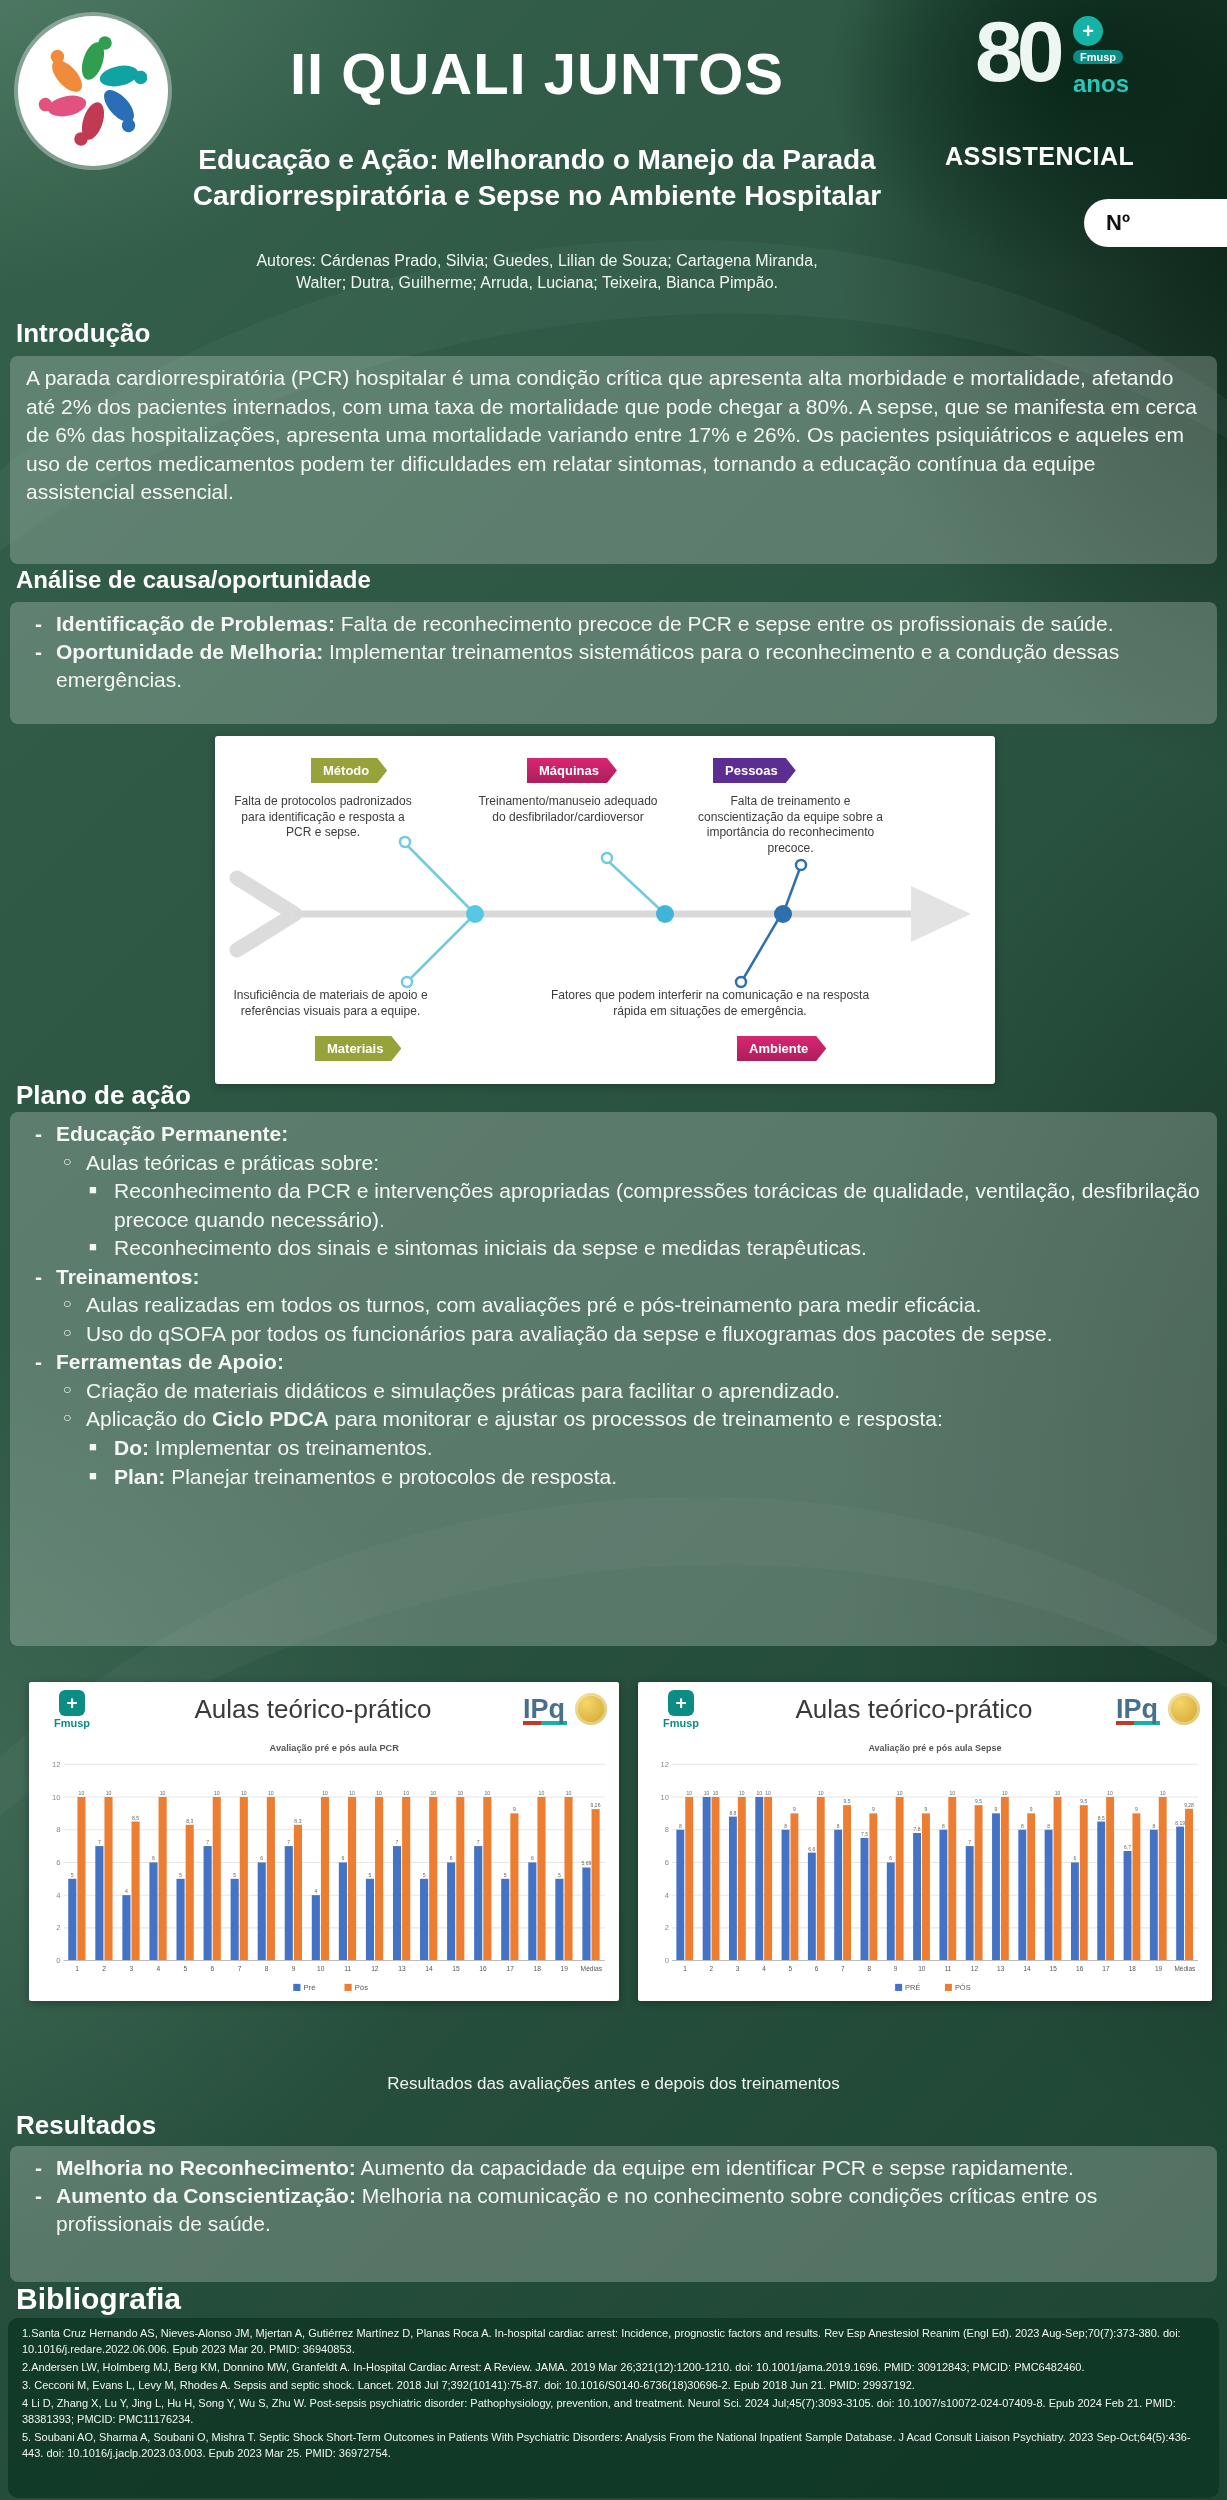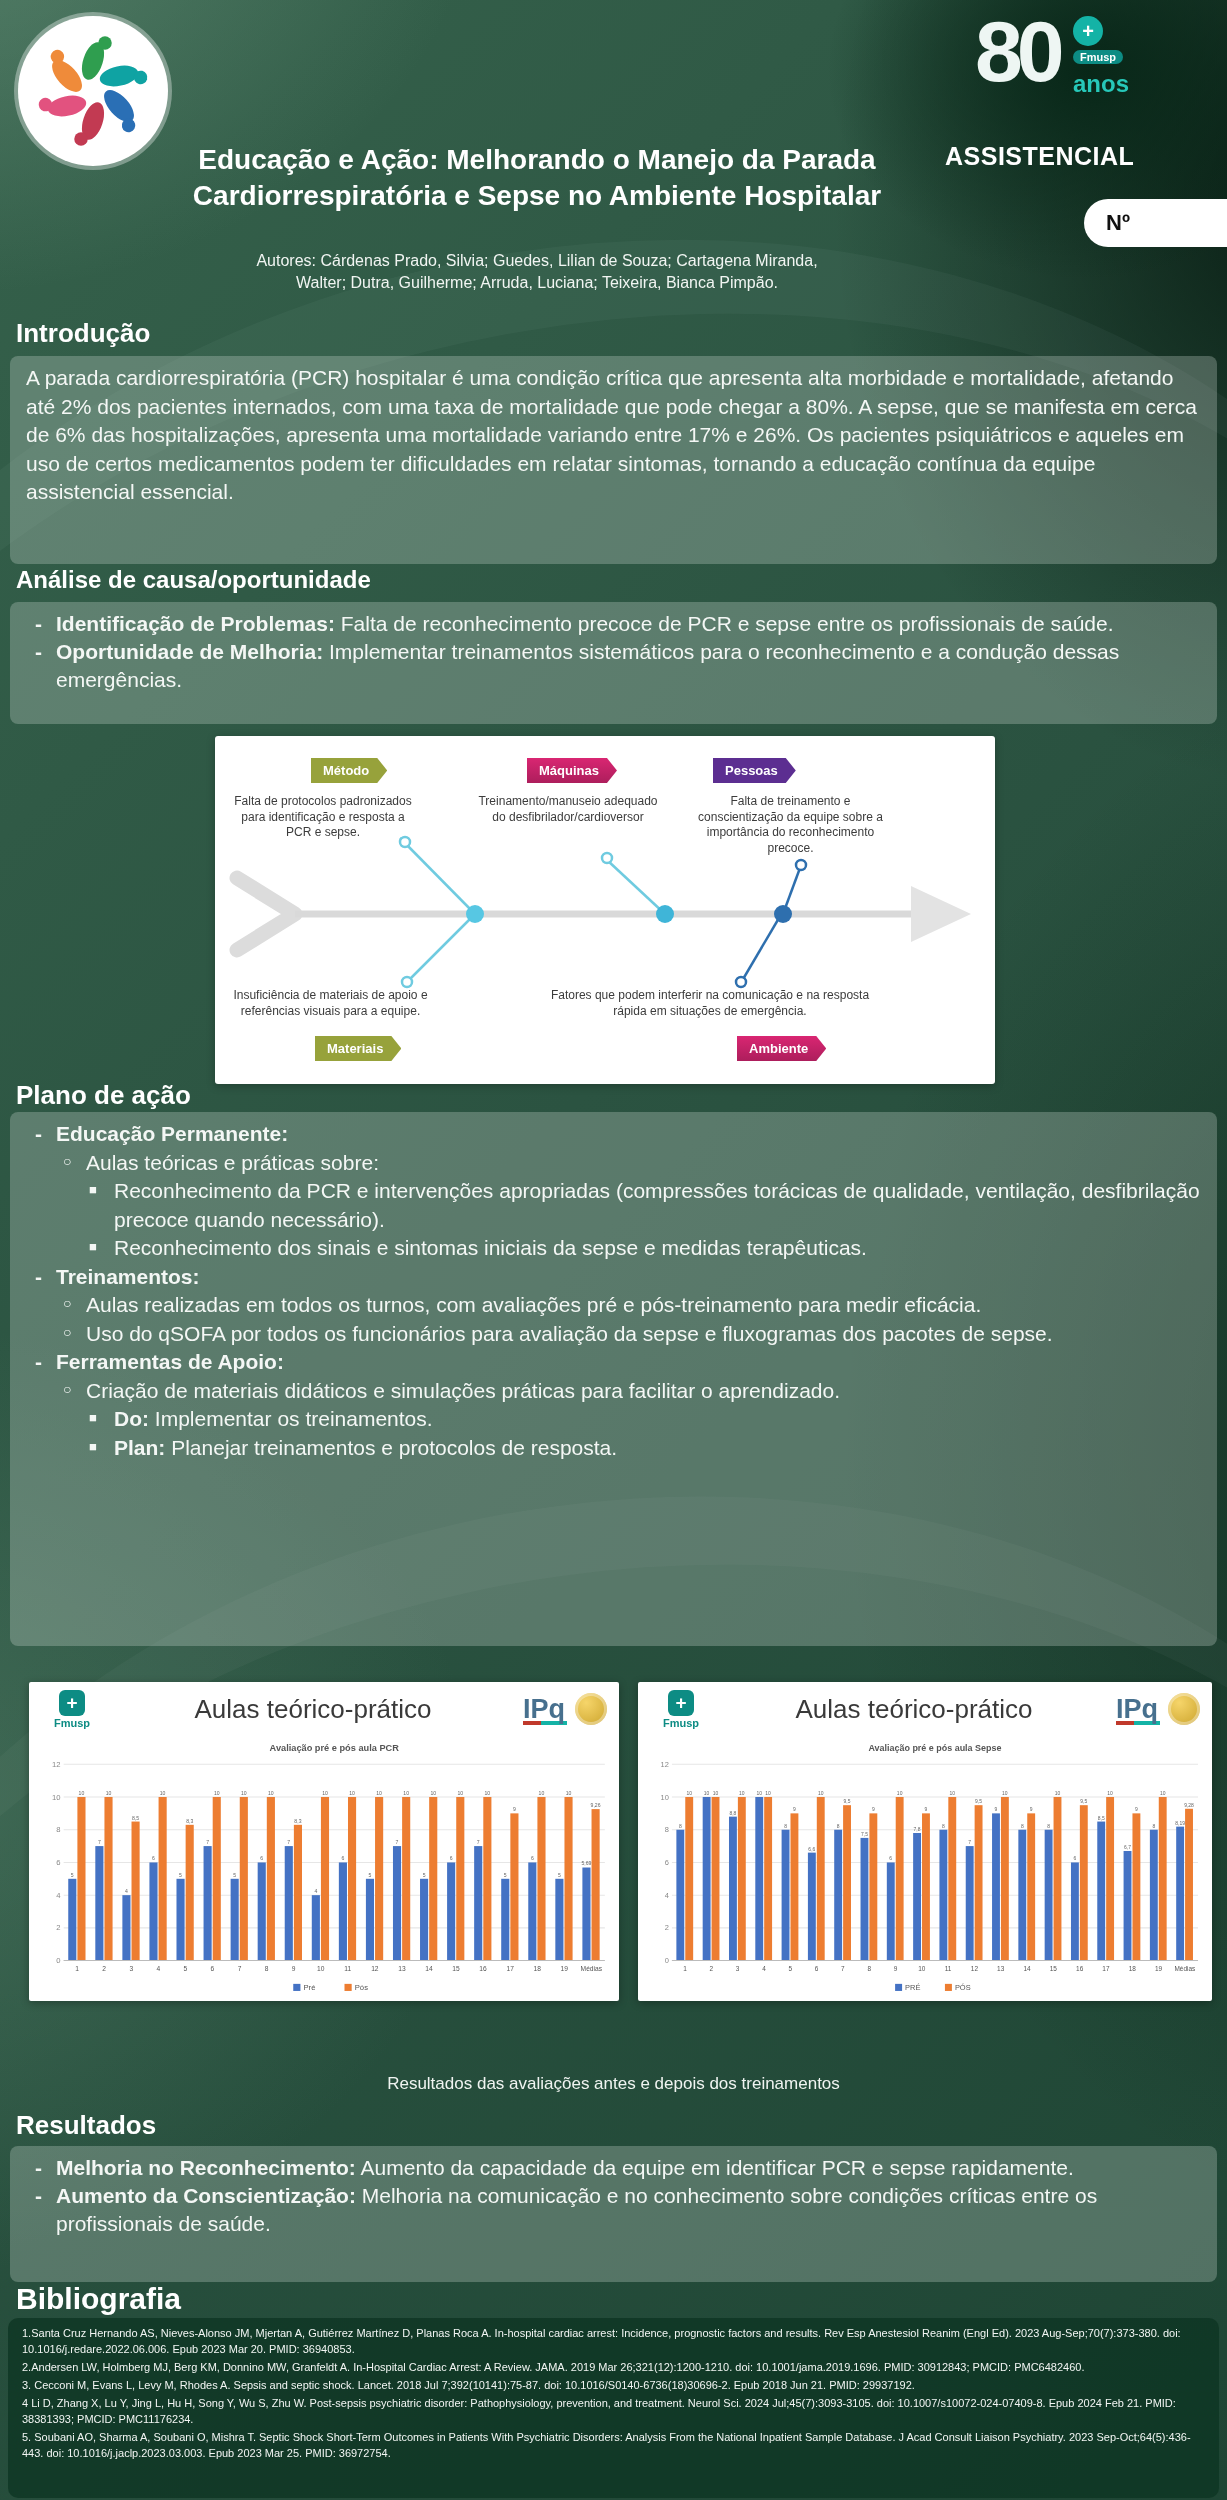--- a/index.html
+++ b/index.html
@@ -108,20 +108,21 @@
             <ellipse cx="50" cy="30" rx="6.5" ry="13" fill="#e2527f" transform="rotate(18 50 30)"></ellipse>
             <circle cx="58" cy="18" r="4.5" fill="#e2527f"></circle>
           </g>
         <g transform="rotate(300 50 50)">
             <ellipse cx="50" cy="30" rx="6.5" ry="13" fill="#ef8b3a" transform="rotate(18 50 30)"></ellipse>
             <circle cx="58" cy="18" r="4.5" fill="#ef8b3a"></circle>
           </g>
       </g>
     </svg>
   </div>
+  <div class="title">II QUALI JUNTOS</div>
   <div class="subtitle">Educação e Ação: Melhorando o Manejo da Parada Cardiorrespiratória e Sepse no Ambiente Hospitalar</div>
   <div class="authors">Autores:  Cárdenas Prado, Silvia; Guedes, Lilian de Souza; Cartagena Miranda, Walter; Dutra, Guilherme; Arruda, Luciana; Teixeira, Bianca Pimpão.</div>
 
   <div class="logo80">
     <span class="l80-num">80</span>
     <span class="l80-badge">+</span>
     <span class="l80-fmusp">Fmusp</span>
     <span class="l80-anos">anos</span>
   </div>
   <div class="assistencial">ASSISTENCIAL</div>
@@ -175,20 +176,21 @@
   <div class="box plano-box">
     <div class="li1 b">Educação Permanente:</div>
     <div class="li2">Aulas teóricas e práticas sobre:</div>
     <div class="li3">Reconhecimento da PCR e intervenções apropriadas (compressões torácicas de qualidade, ventilação, desfibrilação precoce quando necessário).</div>
     <div class="li3">Reconhecimento dos sinais e sintomas iniciais da sepse e medidas terapêuticas.</div>
     <div class="li1 b">Treinamentos:</div>
     <div class="li2">Aulas realizadas em todos os turnos, com avaliações pré e pós-treinamento para medir eficácia.</div>
     <div class="li2">Uso do qSOFA por todos os funcionários para avaliação da sepse e fluxogramas dos pacotes de sepse.</div>
     <div class="li1 b">Ferramentas de Apoio:</div>
     <div class="li2">Criação de materiais didáticos e simulações práticas para facilitar o aprendizado.</div>
+    <div class="li2"><span>Aplicação do </span><span class="b">Ciclo PDCA</span><span> para monitorar e ajustar os processos de treinamento e resposta:</span></div>
     <div class="li3"><span class="b">Do:</span><span> Implementar os treinamentos.</span></div>
     <div class="li3"><span class="b">Plan:</span><span> Planejar treinamentos e protocolos de resposta.</span></div>
   </div>
 
   <div class="panel left">
     <div class="panel-header">
       <div class="p-fmusp">
         <div class="p-fmusp-mark">+</div>
         <div class="p-fmusp-txt">Fmusp</div>
       </div>

